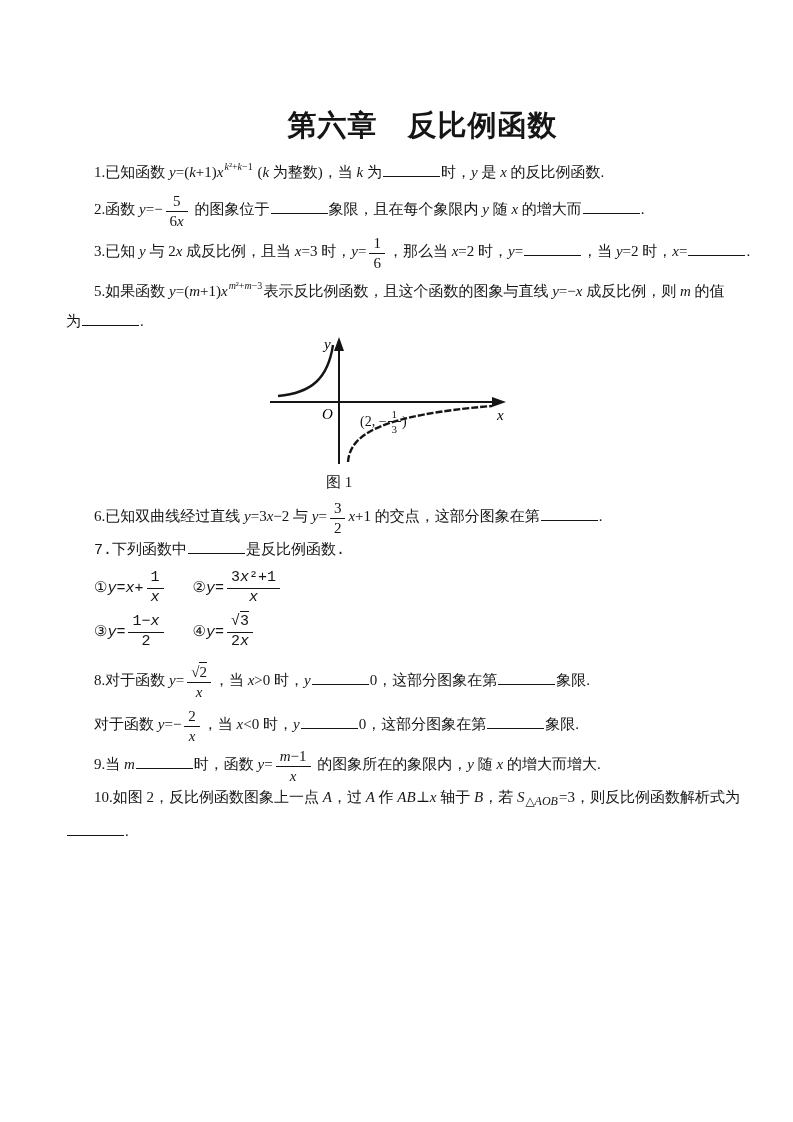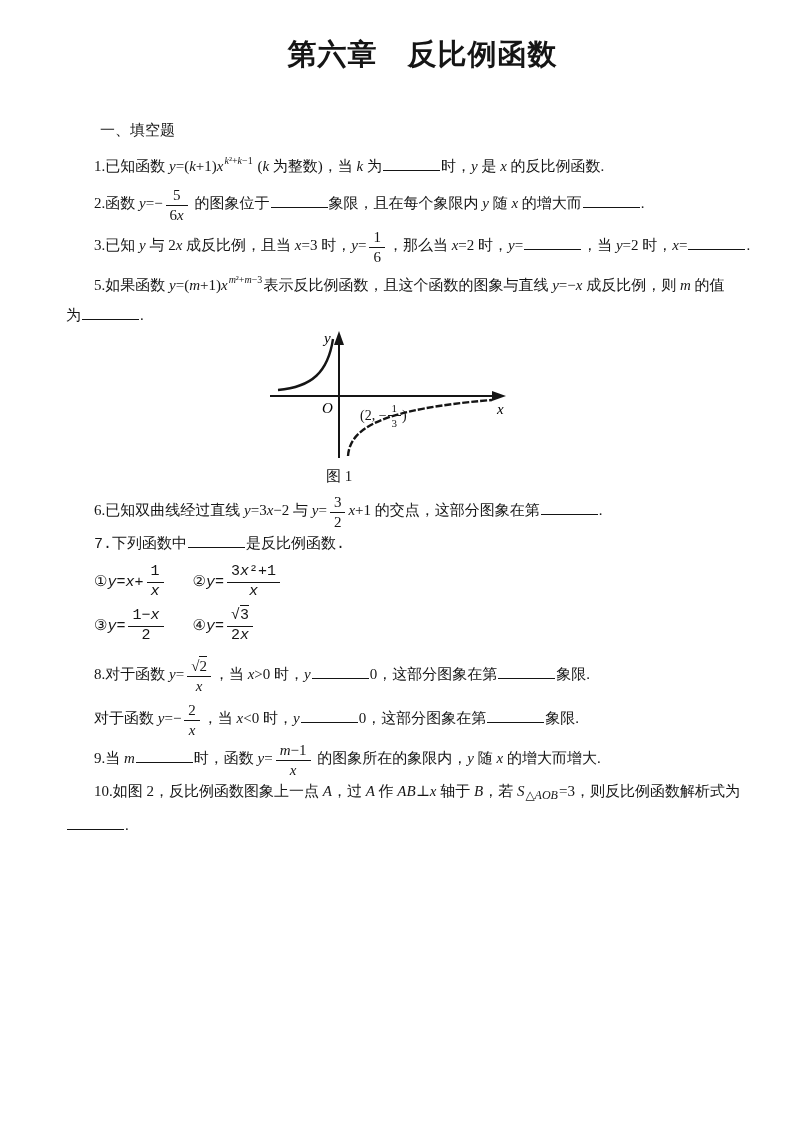--- a/index.html
+++ b/index.html
@@ -7,21 +7,21 @@
     position:relative;
     width:793px;height:1122px;
     background:#ffffff;
     color:#151515;
     font-family:"Liberation Serif","DejaVu Serif",serif;
     font-size:15px;
     overflow:hidden;
   }
   .content{padding:0 14px 0 66px;}
   .title{
-    margin:0;padding-top:35px;
+    margin:0;padding-top:106px;
     text-align:center;
     font-size:29px;font-weight:bold;
     letter-spacing:1px;
   }
   .section{margin:46px 0 0 34px;font-size:15px;}
   .qb{margin-top:10px;}
   .qb[data-qid="q3"]{margin-top:6px;}
   .qb[data-qid="q4"]{margin-top:4px;}
   .qb[data-qid="q5"]{margin-top:6px;}
   .qb[data-qid="q6"]{margin-top:6px;}
@@ -62,21 +62,20 @@
   .axis-label{font-style:italic;font-size:15px;font-family:"Liberation Serif","DejaVu Serif",serif;}
 </style>
 </head>
 <body>
 
 <div class="page">
   <div class="content">
 
     <h1 class="title">第六章　反比例函数</h1>
 
-    <div class="section">一、填空题</div>
 
     <div id="qs-top">
         <div class="qb" data-qid="q1">
           <div class="qline indent"><span class="cjk">1.已知函数 </span><span class="math"><i>y</i>=(<i>k</i>+1)<i>x</i></span><span class="sup"><i>k</i>²+<i>k</i>−1</span><span class="math"> (<i>k</i></span><span class="cjk"> 为整数)，当 </span><span class="math"><i>k</i></span><span class="cjk"> 为</span><span class="blank"></span><span class="cjk">时，</span><span class="math"><i>y</i></span><span class="cjk"> 是 </span><span class="math"><i>x</i></span><span class="cjk"> 的反比例函数.</span></div>
         </div>
         <div class="qb" data-qid="q2">
           <div class="qline indent"><span class="cjk">2.函数 </span><span class="math"><i>y</i>=−</span><span class="frac"><span class="num">5</span><span class="den">6<i>x</i></span></span><span class="cjk"> 的图象位于</span><span class="blank"></span><span class="cjk">象限，且在每个象限内 </span><span class="math"><i>y</i></span><span class="cjk"> 随 </span><span class="math"><i>x</i></span><span class="cjk"> 的增大而</span><span class="blank"></span><span class="cjk">.</span></div>
         </div>
         <div class="qb" data-qid="q3">
           <div class="qline indent"><span class="cjk">3.已知 </span><span class="math"><i>y</i></span><span class="cjk"> 与 </span><span class="math">2<i>x</i></span><span class="cjk"> 成反比例，且当 </span><span class="math"><i>x</i>=3</span><span class="cjk"> 时，</span><span class="math"><i>y</i>=</span><span class="frac"><span class="num">1</span><span class="den">6</span></span><span class="cjk">，那么当 </span><span class="math"><i>x</i>=2</span><span class="cjk"> 时，</span><span class="math"><i>y</i>=</span><span class="blank"></span><span class="cjk">，当 </span><span class="math"><i>y</i>=2</span><span class="cjk"> 时，</span><span class="math"><i>x</i>=</span><span class="blank"></span><span class="cjk">.</span></div>

